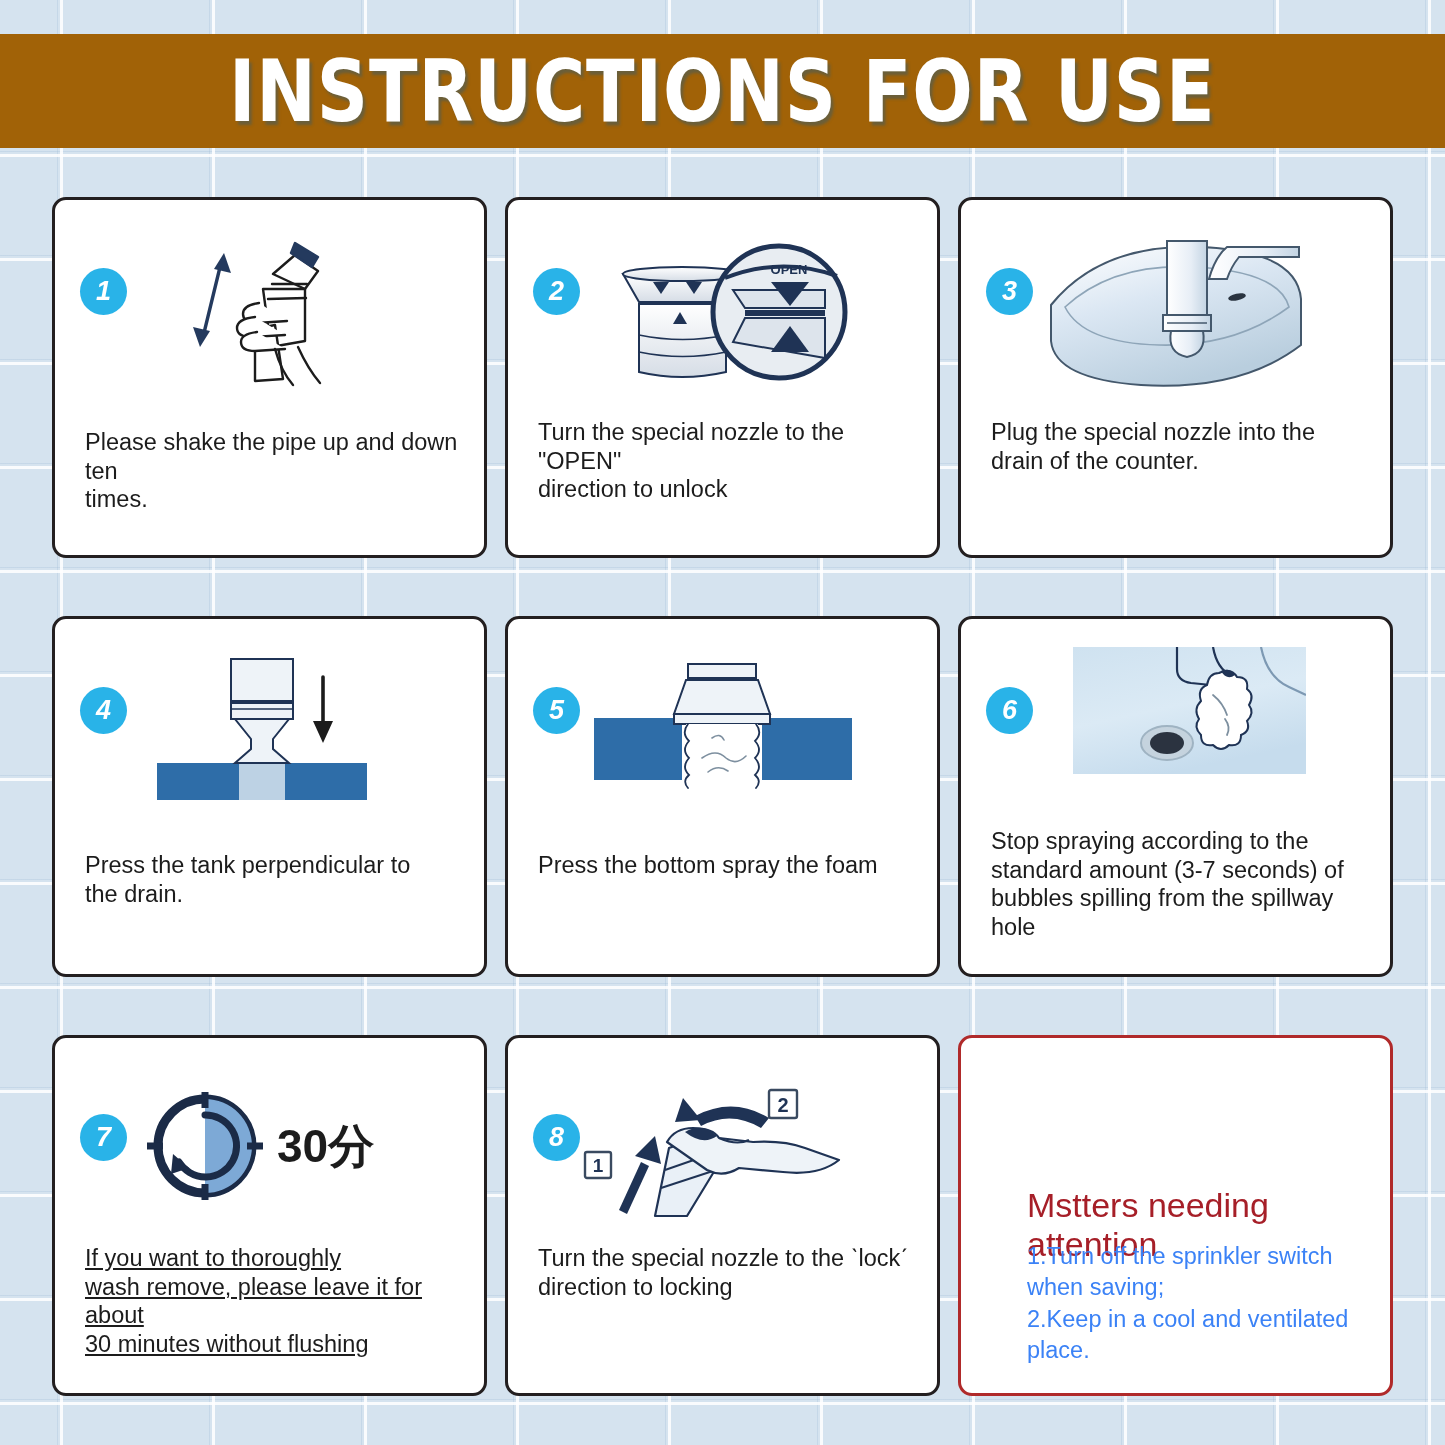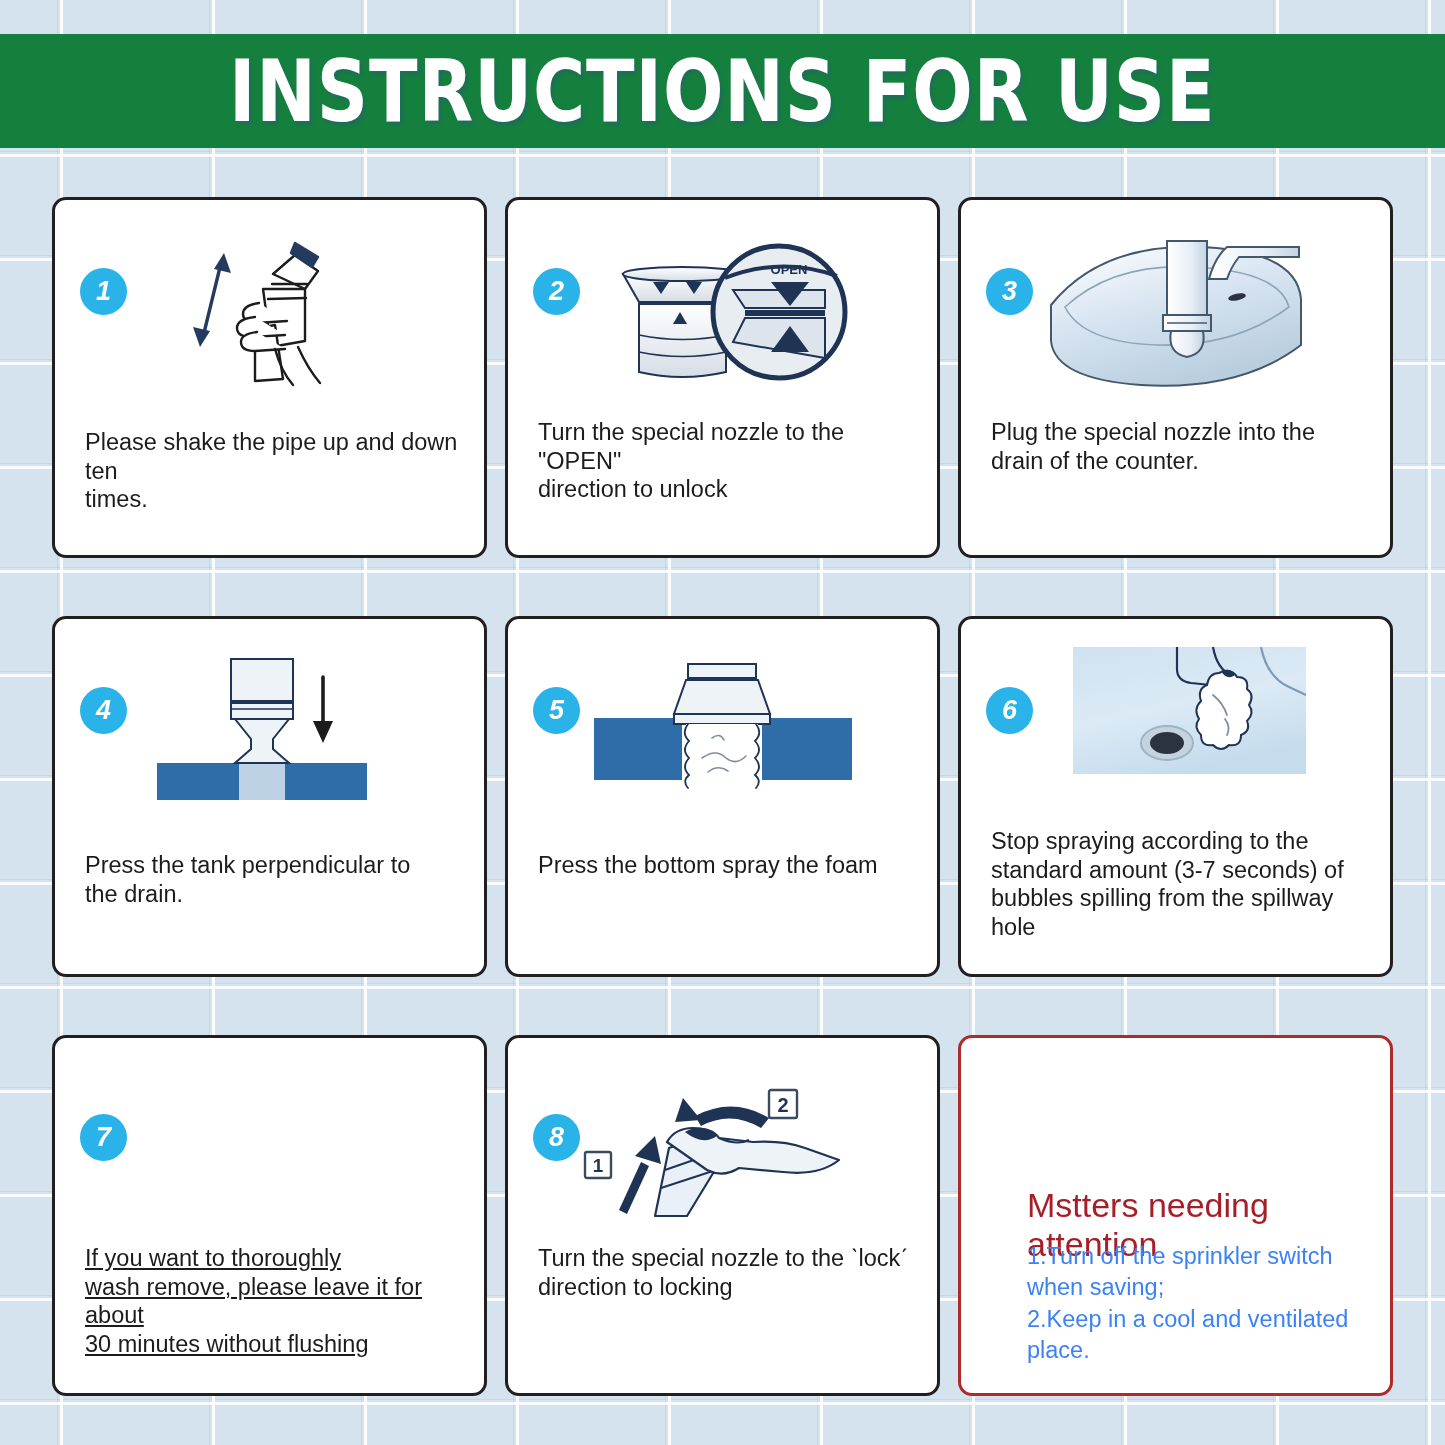--- a/index.html
+++ b/index.html
@@ -29,21 +29,21 @@
     background-position: 60px 50px, 60px 50px, 57px 47px, 57px 47px;
   }
 
   
   #header-banner {
     position: absolute;
     left: 0;
     top: 34px;
     width: 1445px;
     height: 114px;
-    background: #15803d;
+    background: #a16207;
     display: flex;
     align-items: center;
     justify-content: center;
   }
   #header-title {
     color: #ffffff;
     font-family: "Liberation Sans Narrow", "DejaVu Sans Condensed", "Liberation Sans", sans-serif;
     font-size: 86px;
     font-weight: bold;
     letter-spacing: 1px;
@@ -341,20 +341,41 @@
         </g>
       </svg>
     </div>
     <div class="caption" style="top:208px;">Stop spraying according to the
 standard amount (3-7 seconds) of
 bubbles spilling from the spillway hole</div>
   </div>
 
   <div class="panel">
     <div class="step-badge" style="top:76px;">7</div>
+    <div class="art" style="top:48px;height:120px;">
+      <svg width="250" height="112" viewBox="0 0 250 112">
+        <g>
+
+          <circle cx="60" cy="56" r="47" fill="#ffffff" stroke="#1b2b47" stroke-width="9"></circle>
+
+          <path d="M60 9 a47 47 0 0 1 0 94 Z" fill="#7da9d6"></path>
+
+          <g stroke="#1b2b47" stroke-width="7" stroke-linecap="butt">
+            <line x1="60" y1="2" x2="60" y2="18"></line>
+            <line x1="60" y1="94" x2="60" y2="110"></line>
+            <line x1="2" y1="56" x2="18" y2="56"></line>
+            <line x1="102" y1="56" x2="118" y2="56"></line>
+          </g>
+
+          <path d="M60 25 a31 31 0 1 1 -26 47" fill="none" stroke="#1b2b47" stroke-width="7" stroke-linecap="round"></path>
+          <polygon points="28 64 44 78 26 84" fill="#1b2b47"></polygon>
+        </g>
+        <text x="132" y="72" font-family="'Liberation Sans', sans-serif" font-size="46" font-weight="bold" fill="#1c1c1c">30分</text>
+      </svg>
+    </div>
     <div class="caption" style="top:206px;text-decoration:underline;">If you want to thoroughly
 wash remove, please leave it for about
 30 minutes without flushing</div>
   </div>
 
   <div class="panel">
     <div class="step-badge" style="top:76px;">8</div>
     <div class="art" style="top:48px;height:135px;">
       <svg width="280" height="132" viewBox="0 0 280 132">
 

